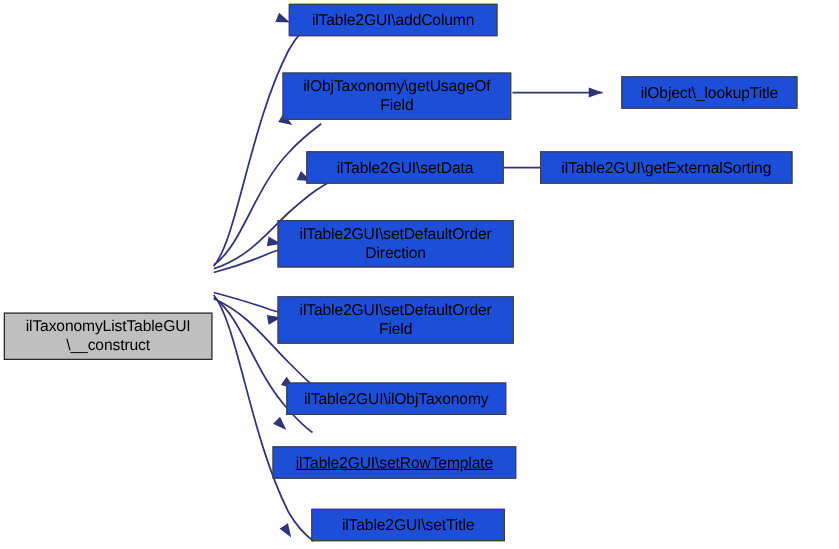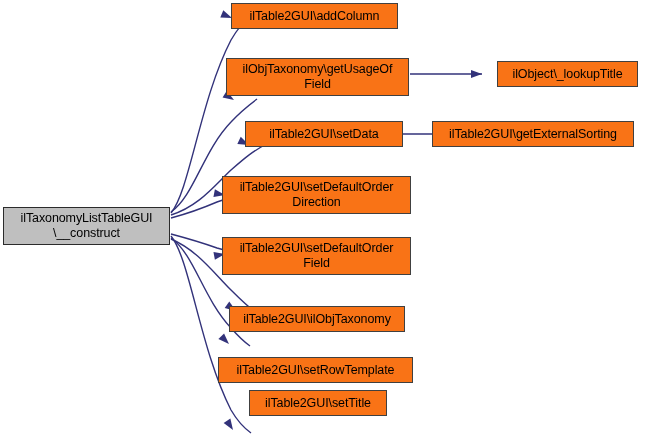--- a/index.html
+++ b/index.html
@@ -23,32 +23,33 @@
     height: 439px;
     pointer-events: none;
   }
   .node {
     position: absolute;
     box-sizing: border-box;
     display: flex;
     align-items: center;
     justify-content: center;
     text-align: center;
-    background: #f97316;
+    background: #1d4ed8;
     border: 1px solid #404040;
     color: #000000;
     font-size: 12.5px;
     line-height: 15px;
     letter-spacing: -0.1px;
     white-space: pre-line;
     z-index: 2;
   }
   .node.root {
     background: #bfbfbf;
     border: 1px solid #2b2b2b;
+    margin-top: 43px;
   }
   .node-label {
     display: block;
     width: 100%;
     white-space: pre-line;
   }
 </style>
 </head>
 <body>
 
@@ -80,18 +81,18 @@
 \__construct</span></div>
       <div class="node" style="left: 231px; top: 3px; width: 167px; height: 26px;"><span class="node-label">ilTable2GUI\addColumn</span></div>
       <div class="node" style="left: 226px; top: 58px; width: 183px; height: 38px;"><span class="node-label">ilObjTaxonomy\getUsageOf
 Field</span></div>
       <div class="node" style="left: 245px; top: 121px; width: 158px; height: 26px;"><span class="node-label">ilTable2GUI\setData</span></div>
       <div class="node" style="left: 222px; top: 176px; width: 189px; height: 38px;"><span class="node-label">ilTable2GUI\setDefaultOrder
 Direction</span></div>
       <div class="node" style="left: 222px; top: 237px; width: 189px; height: 38px;"><span class="node-label">ilTable2GUI\setDefaultOrder
 Field</span></div>
       <div class="node" style="left: 229px; top: 306px; width: 176px; height: 26px;"><span class="node-label">ilTable2GUI\ilObjTaxonomy</span></div>
-      <div class="node" style="left: 218px; top: 357px; width: 195px; height: 26px;"><span class="node-label">ilTable2GUI\setRowTemplate</span></div>
-      <div class="node" style="left: 249px; top: 390px; width: 138px; height: 26px;"><span class="node-label">ilTable2GUI\setTitle</span></div>
+      <div class="node" style="left: 218px; top: 357px; width: 195px; height: 26px; text-decoration: underline;"><span class="node-label">ilTable2GUI\setRowTemplate</span></div>
+      <div class="node" style="left: 249px; top: 407px; width: 155px; height: 26px;"><span class="node-label">ilTable2GUI\setTitle</span></div>
       <div class="node" style="left: 497px; top: 61px; width: 141px; height: 26px;"><span class="node-label">ilObject\_lookupTitle</span></div>
       <div class="node" style="left: 432px; top: 121px; width: 202px; height: 26px;"><span class="node-label">ilTable2GUI\getExternalSorting</span></div>
     </div>
 </div>
 
 </body></html>

